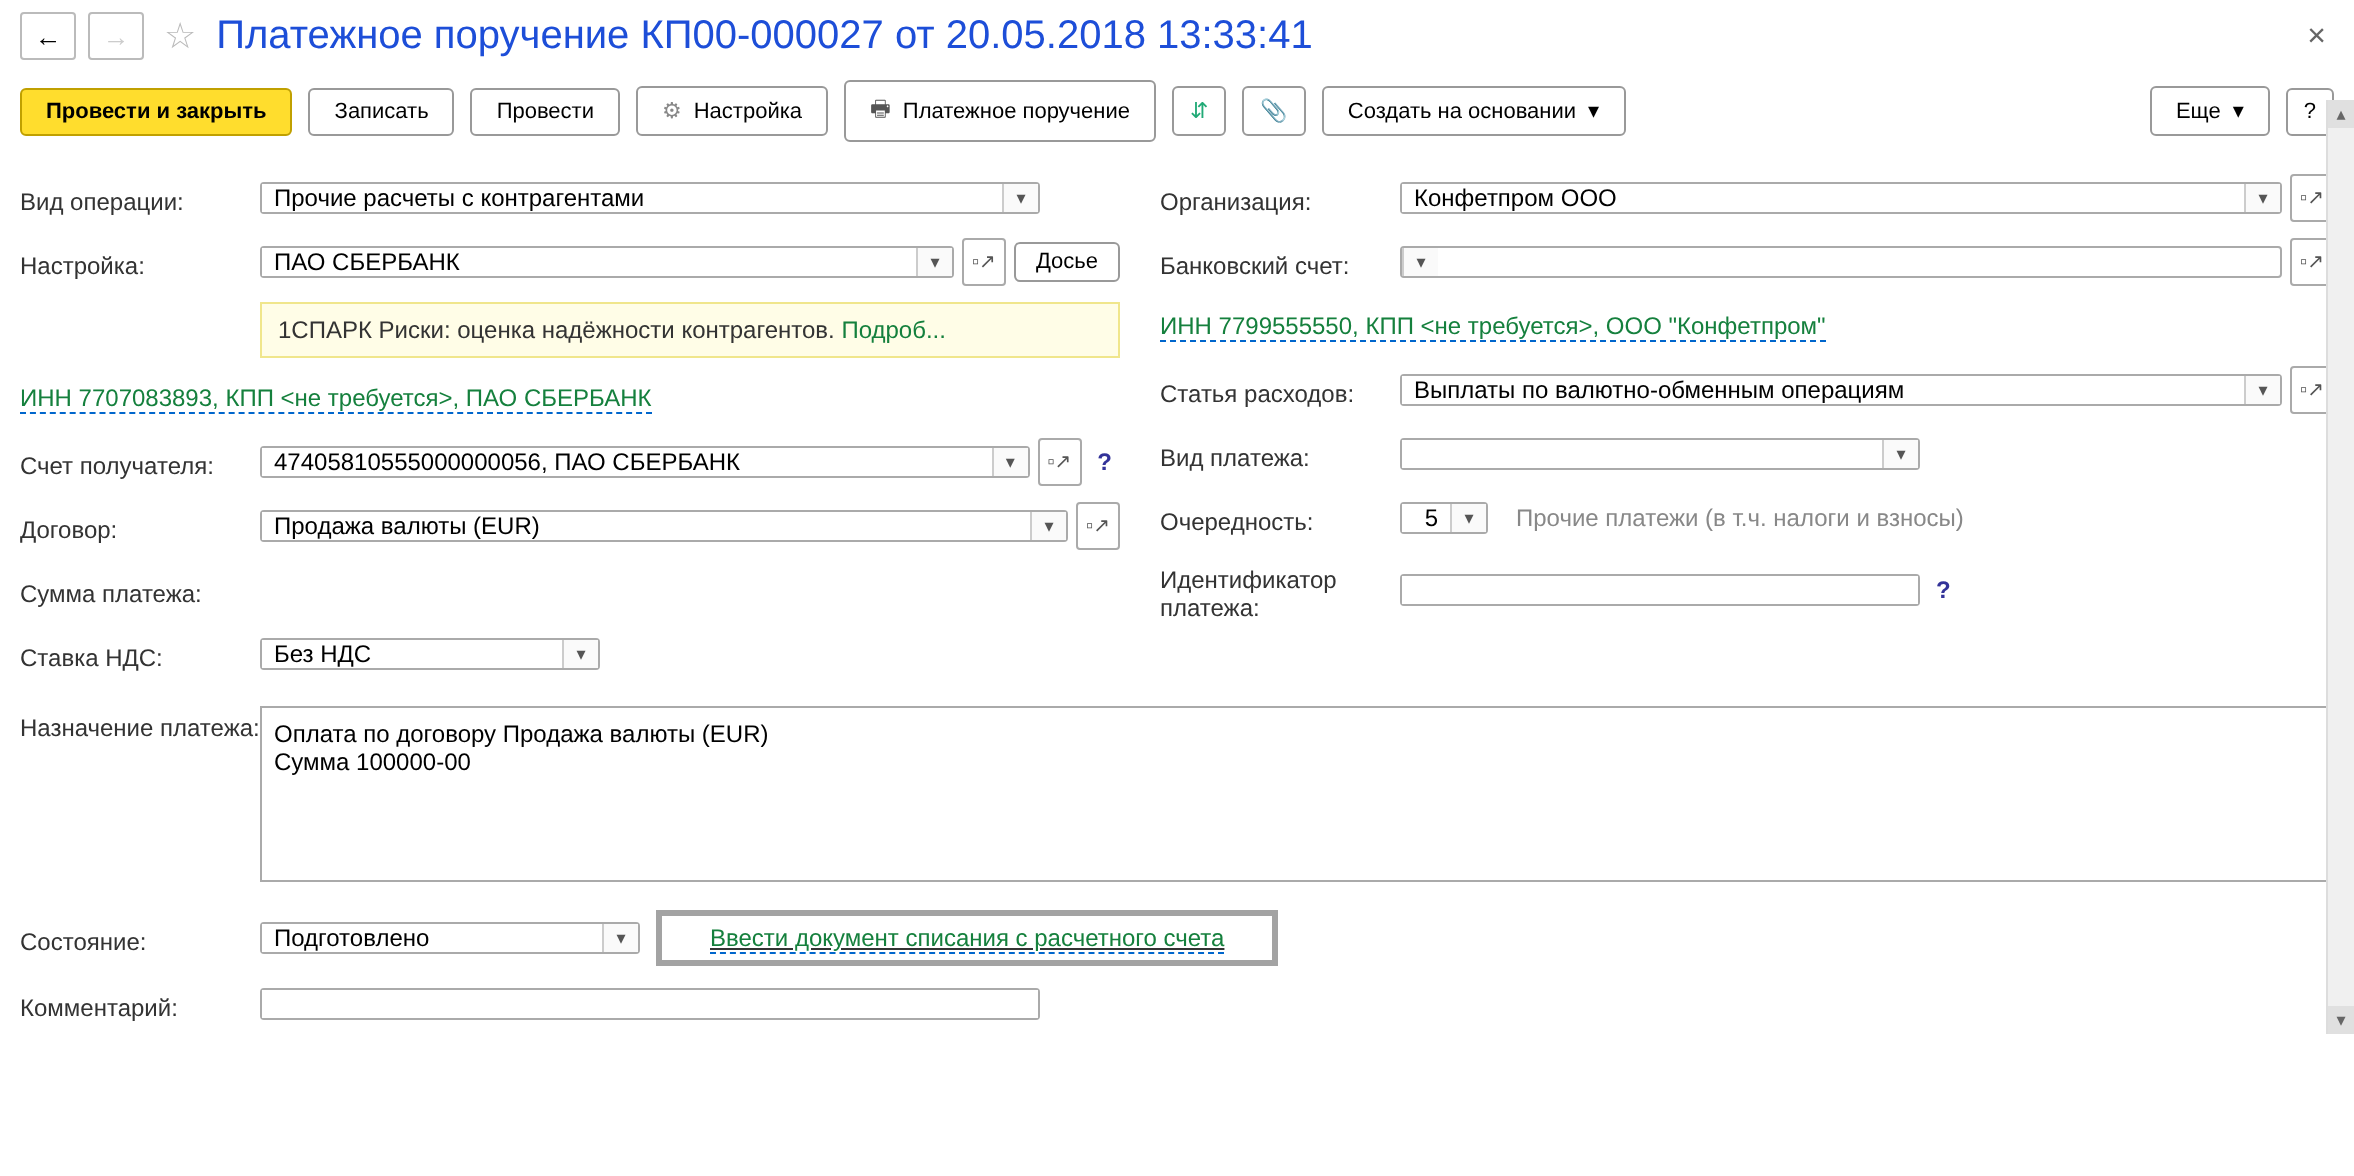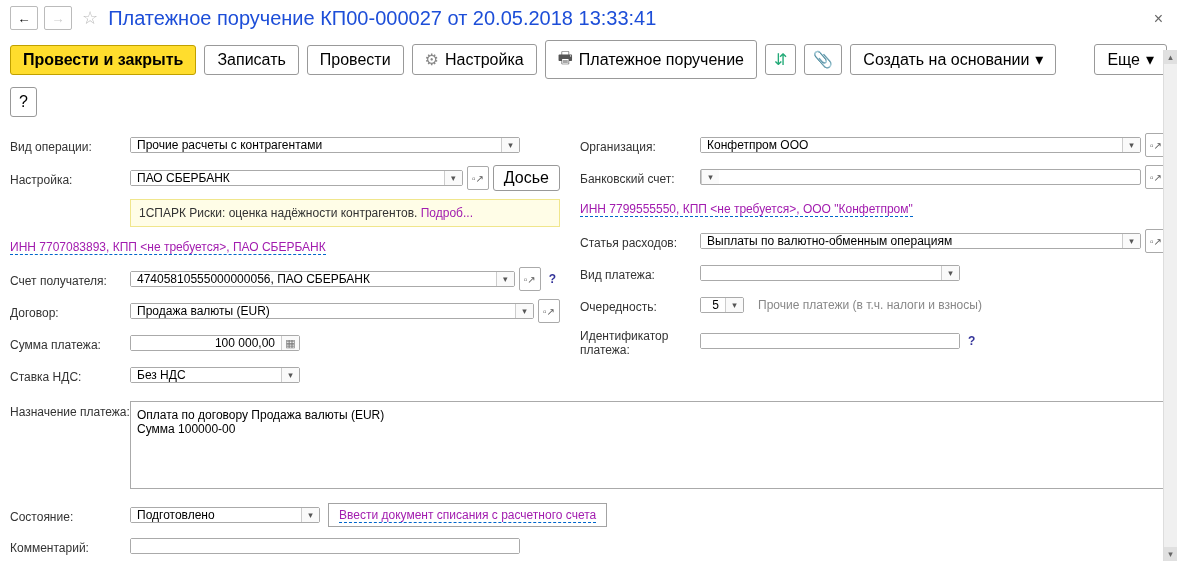--- a/index.html
+++ b/index.html
@@ -38,21 +38,21 @@
   }
   .btn {
     border: 1px solid #999;
     background: #fff;
     padding: 5px 12px;
     cursor: pointer;
     border-radius: 3px;
     display: inline-flex;
     align-items: center;
     gap: 6px;
-    font-size: 16px;
+    font-size: 11px;
   }
   .btn.primary {
     background: #ffdd2d;
     border-color: #c0a000;
     font-weight: bold;
   }
   .btn.icon-only { padding: 5px 8px; }
   .toolbar-gap { flex: 1; }
   .form-area { display: flex; gap: 20px; }
   .col-left { flex: 0 0 550px; }
@@ -103,44 +103,45 @@
   .sq-btn {
     border: 1px solid #aaa;
     background: #fff;
     width: 22px; height: 24px;
     cursor: pointer;
     border-radius: 2px;
     font-size: 10px;
     display: inline-flex; align-items: center; justify-content: center;
     color: #555;
   }
-  .link { color: #a21caf; cursor: pointer; }
+  .link { color: #15803d; cursor: pointer; }
   .link.dashed { border-bottom: 1px dashed #0066cc; }
   .spark-box {
     background: #fffde7;
     border: 1px solid #f0e68c;
     padding: 6px 8px;
     font-size: 12px;
     flex: 1;
   }
   .textarea {
     border: 1px solid #aaa;
     width: 100%;
     height: 88px;
     padding: 6px;
     font-size: 12px;
     resize: none;
     font-family: inherit;
   }
   .help-q { color: #339; cursor: pointer; font-weight: bold; padding: 0 4px; }
   .gray-note { color: #888; margin-left: 10px; }
   .red-frame {
-    border: 1px solid #a3a3a3;
-    padding: 4px 10px;
+    border: 3px solid #a3a3a3;
+    padding: 4px 24px;
     margin-left: 8px;
+    text-decoration: underline;
   }
   .full-row { margin-top: 6px; display: flex; align-items: center; }
   .full-row .row-lbl { width: 120px; }
   .icon-gear::before { content: "⚙"; color: #888; }
   .icon-print::before { content: "🖶"; color: #555; }
   .icon-clip::before { content: "📎"; color: #555; }
   .icon-link::before { content: "⇵"; color: #2a7; }
   .icon-cal::before { content: "▦"; color: #777; font-size: 11px; }
   .scrollbar {
     position: absolute; right: 0; top: 50px; bottom: 0; width: 14px;
@@ -251,28 +252,20 @@
           <div class="input-combo">
             <input value="Продажа валюты (EUR)" style="">
             <button class="mini-btn">▾</button>
           </div>
           <button class="sq-btn">▫↗</button>
         </div>
       </div>
 
       <div class="row">
         <div class="row-lbl">Сумма платежа:</div>
-        <div class="ctrl-wrap">
-          <div class="input-combo" style="width:170px;flex:none">
-            <input class="right" value="100 000,00" style="">
-            <button class="mini-btn">
-                <span class="icon-cal"></span>
-              </button>
-          </div>
-        </div>
       </div>
 
       <div class="row">
         <div class="row-lbl">Ставка НДС:</div>
         <div class="ctrl-wrap">
           <div class="input-combo" style="width:170px;flex:none">
             <input value="Без НДС" style="">
             <button class="mini-btn">▾</button>
           </div>
         </div>

